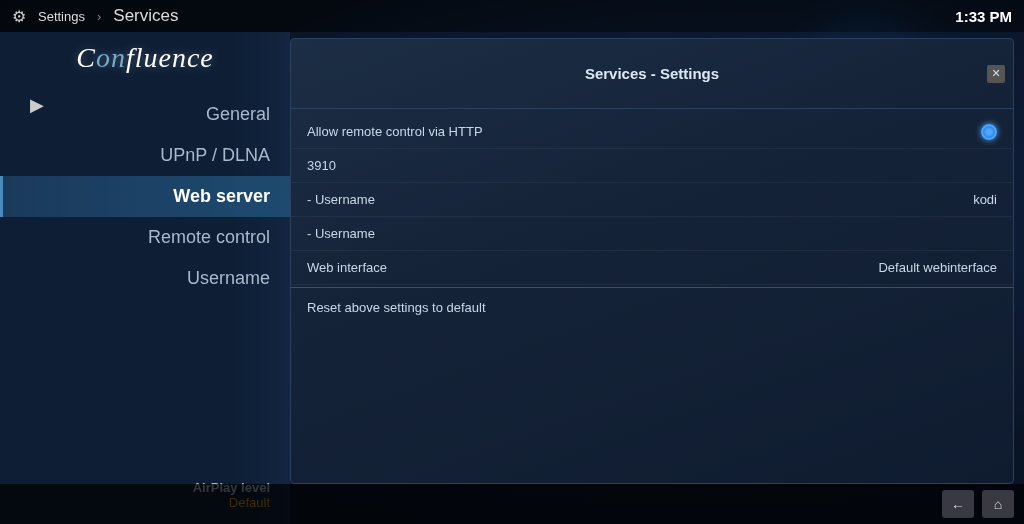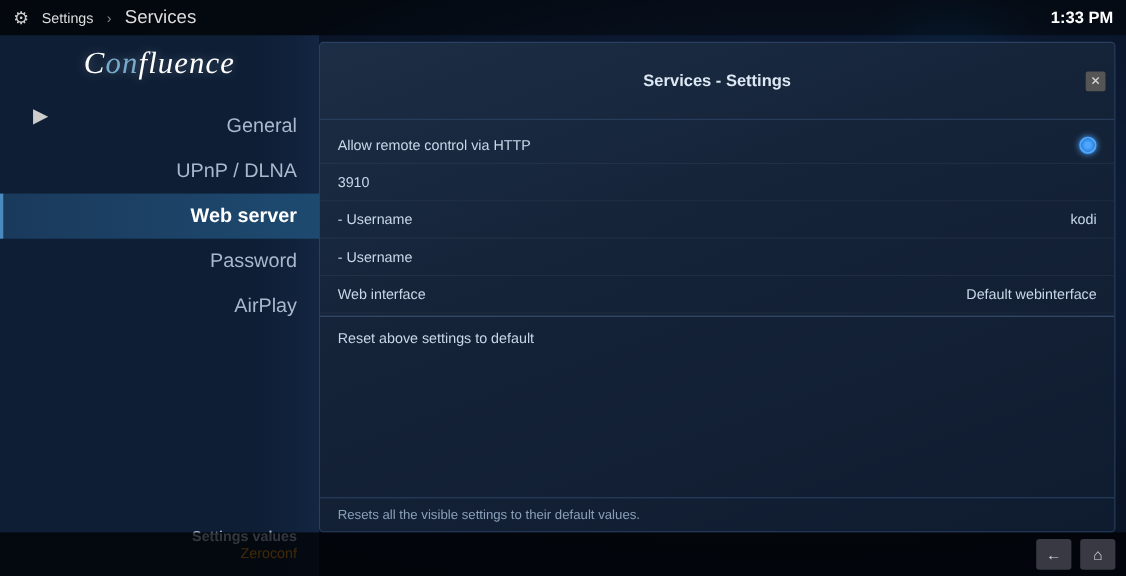--- a/index.html
+++ b/index.html
@@ -310,26 +310,26 @@
   <div class="sidebar">
     <div class="logo">
       <em>C<span>on</span>fluence</em>
     </div>
 
     <span class="cursor-arrow">▶</span>
 
     <div class="nav-item">General</div>
     <div class="nav-item">UPnP / DLNA</div>
     <div class="nav-item active">Web server</div>
-    <div class="nav-item">Password</div>
-    <div class="nav-item">AirPlay</div>
+    <div class="nav-item">Remote control</div>
+    <div class="nav-item">Username</div>
 
     <div class="sidebar-bottom">
-      <div class="settings-level-label">Settings values</div>
-      <div class="settings-level-value">Zeroconf</div>
+      <div class="settings-level-label">AirPlay level</div>
+      <div class="settings-level-value">Default</div>
     </div>
   </div>
 
   <div class="content">
 
     <div class="dialog">
       <div class="dialog-titlebar">
         <span class="dialog-title">Services - Settings</span>
         <div class="dialog-close">✕</div>
       </div>
@@ -361,23 +361,20 @@
         </div>
 
         <div class="divider-row"></div>
 
         <div class="setting-row">
           <span class="setting-label">Reset above settings to default</span>
         </div>
 
       </div>
 
-      <div class="status-bar">
-        <span>Resets all the visible settings to their default values.</span>
-      </div>
 
     </div>
 
   </div>
 
 </div>
 
 <div class="bottombar">
   <div class="btn-icon">
     <span>←</span>

